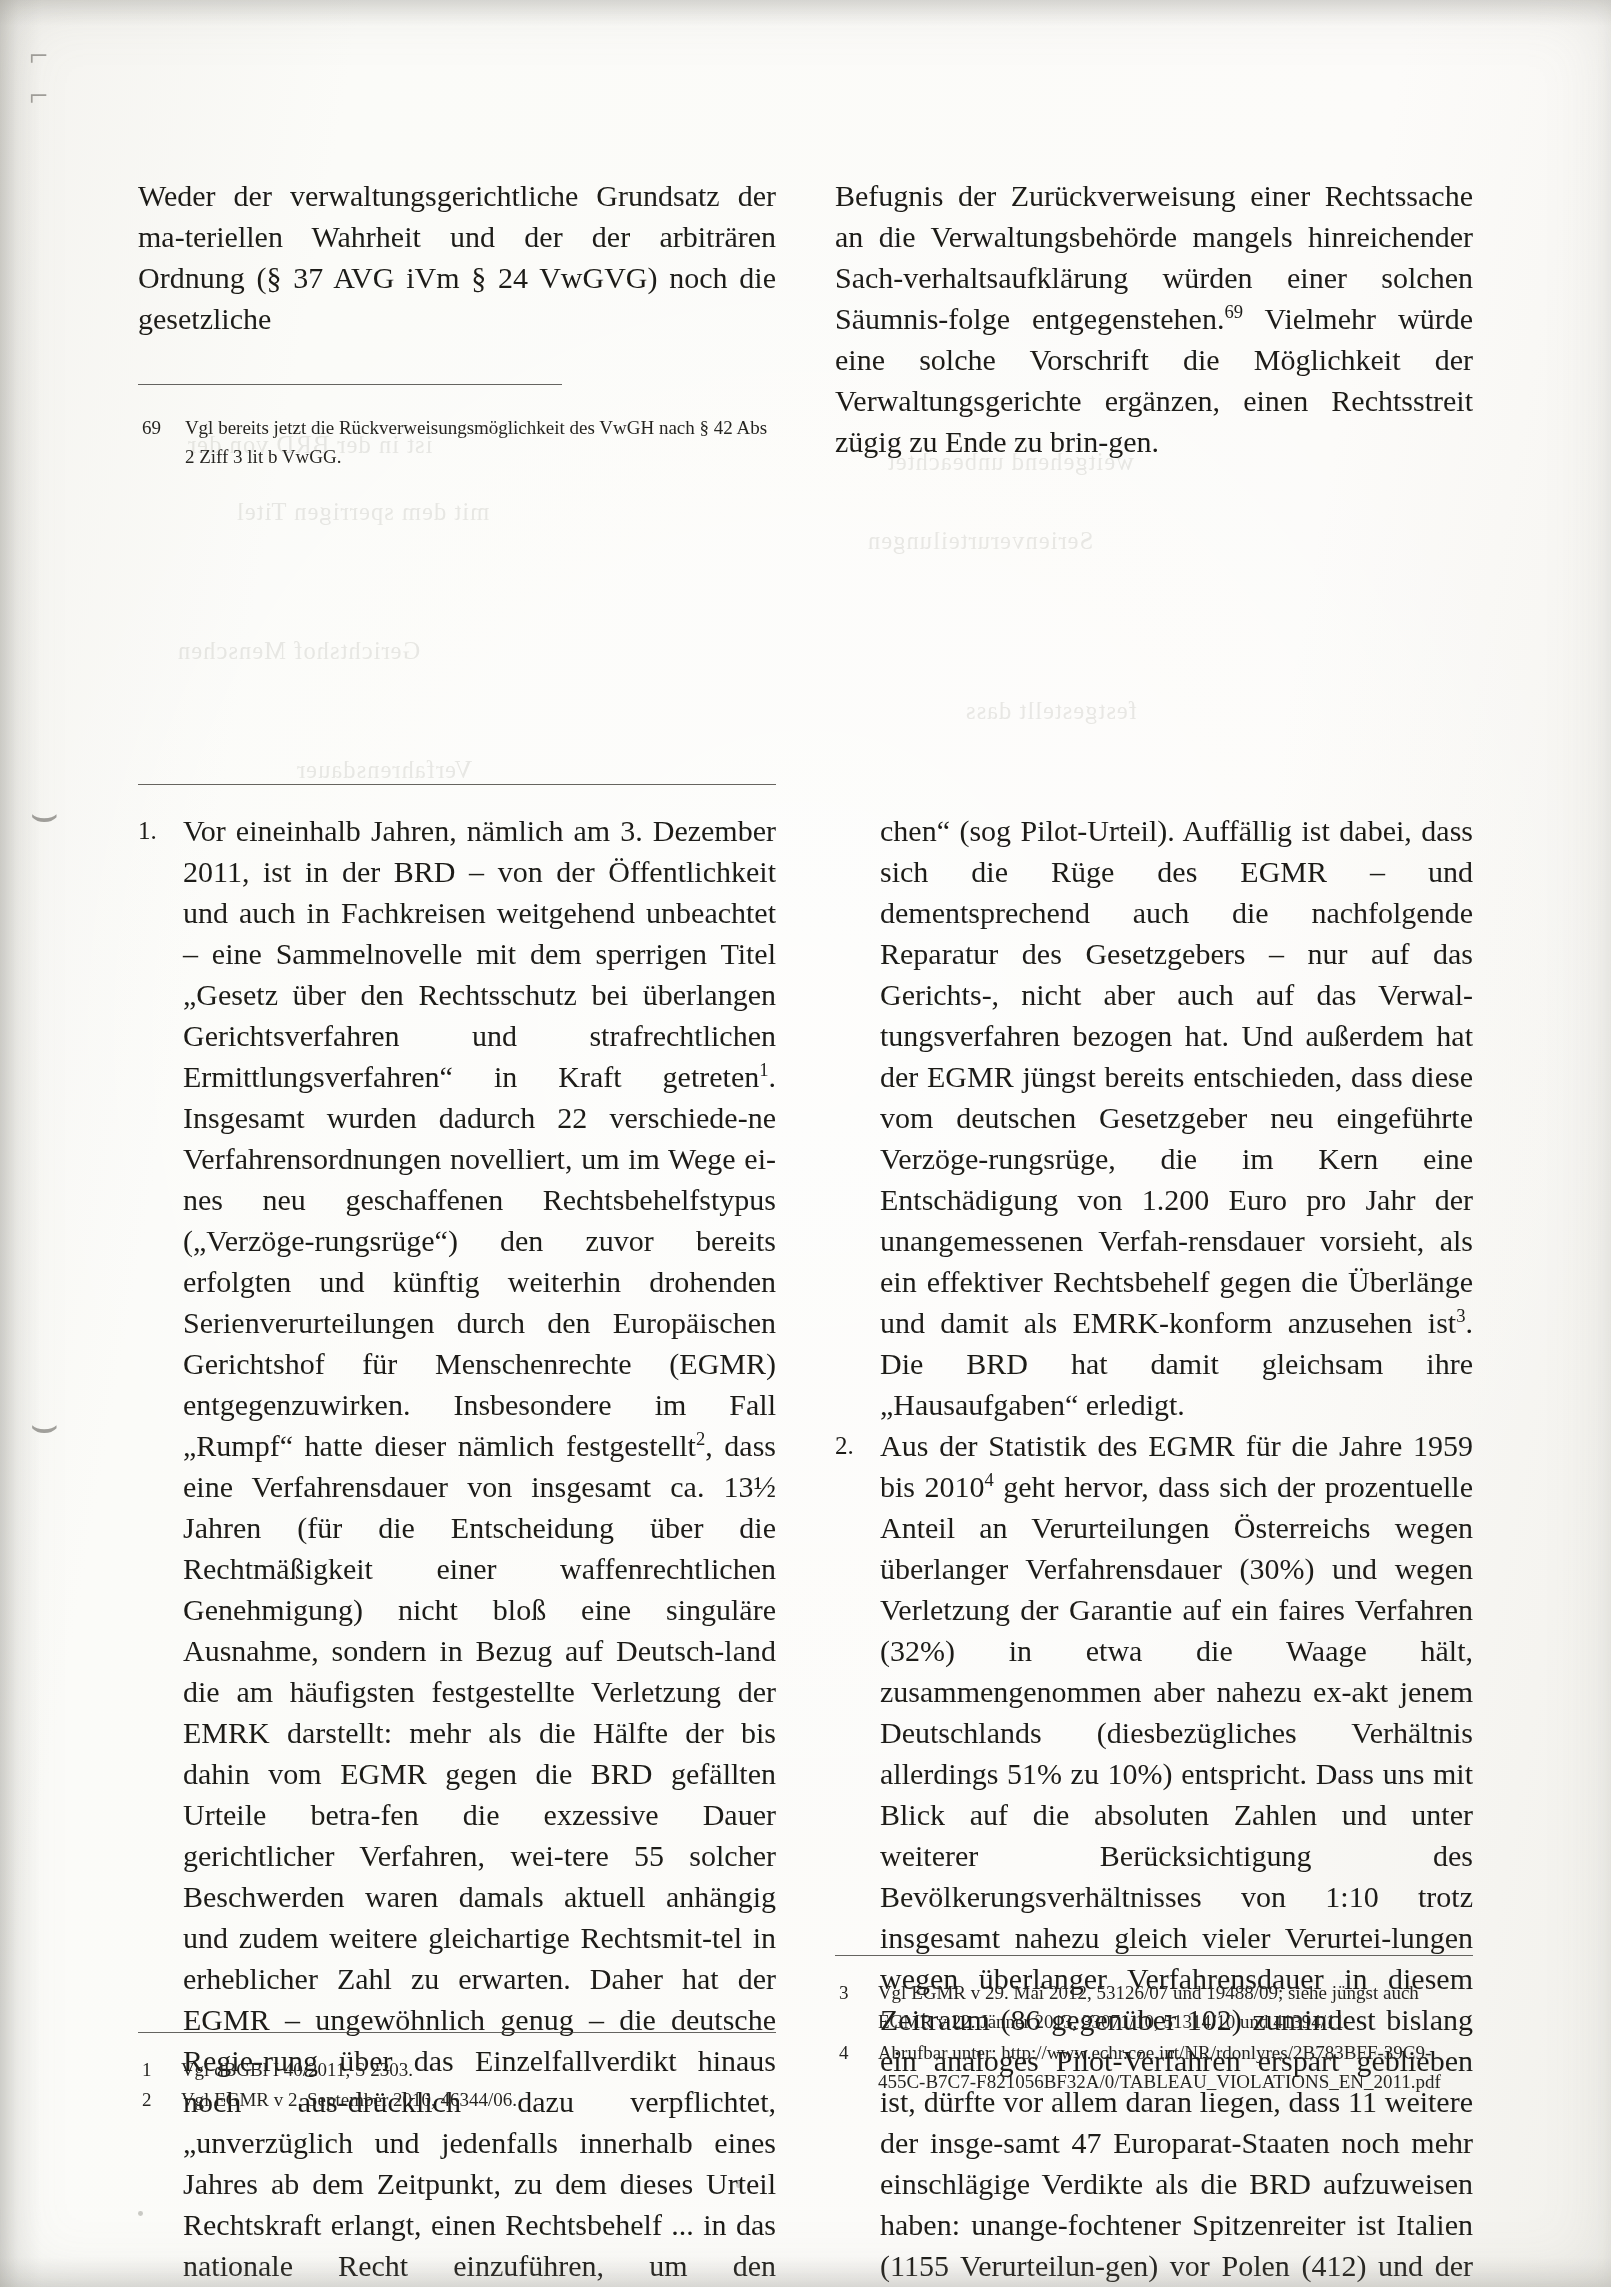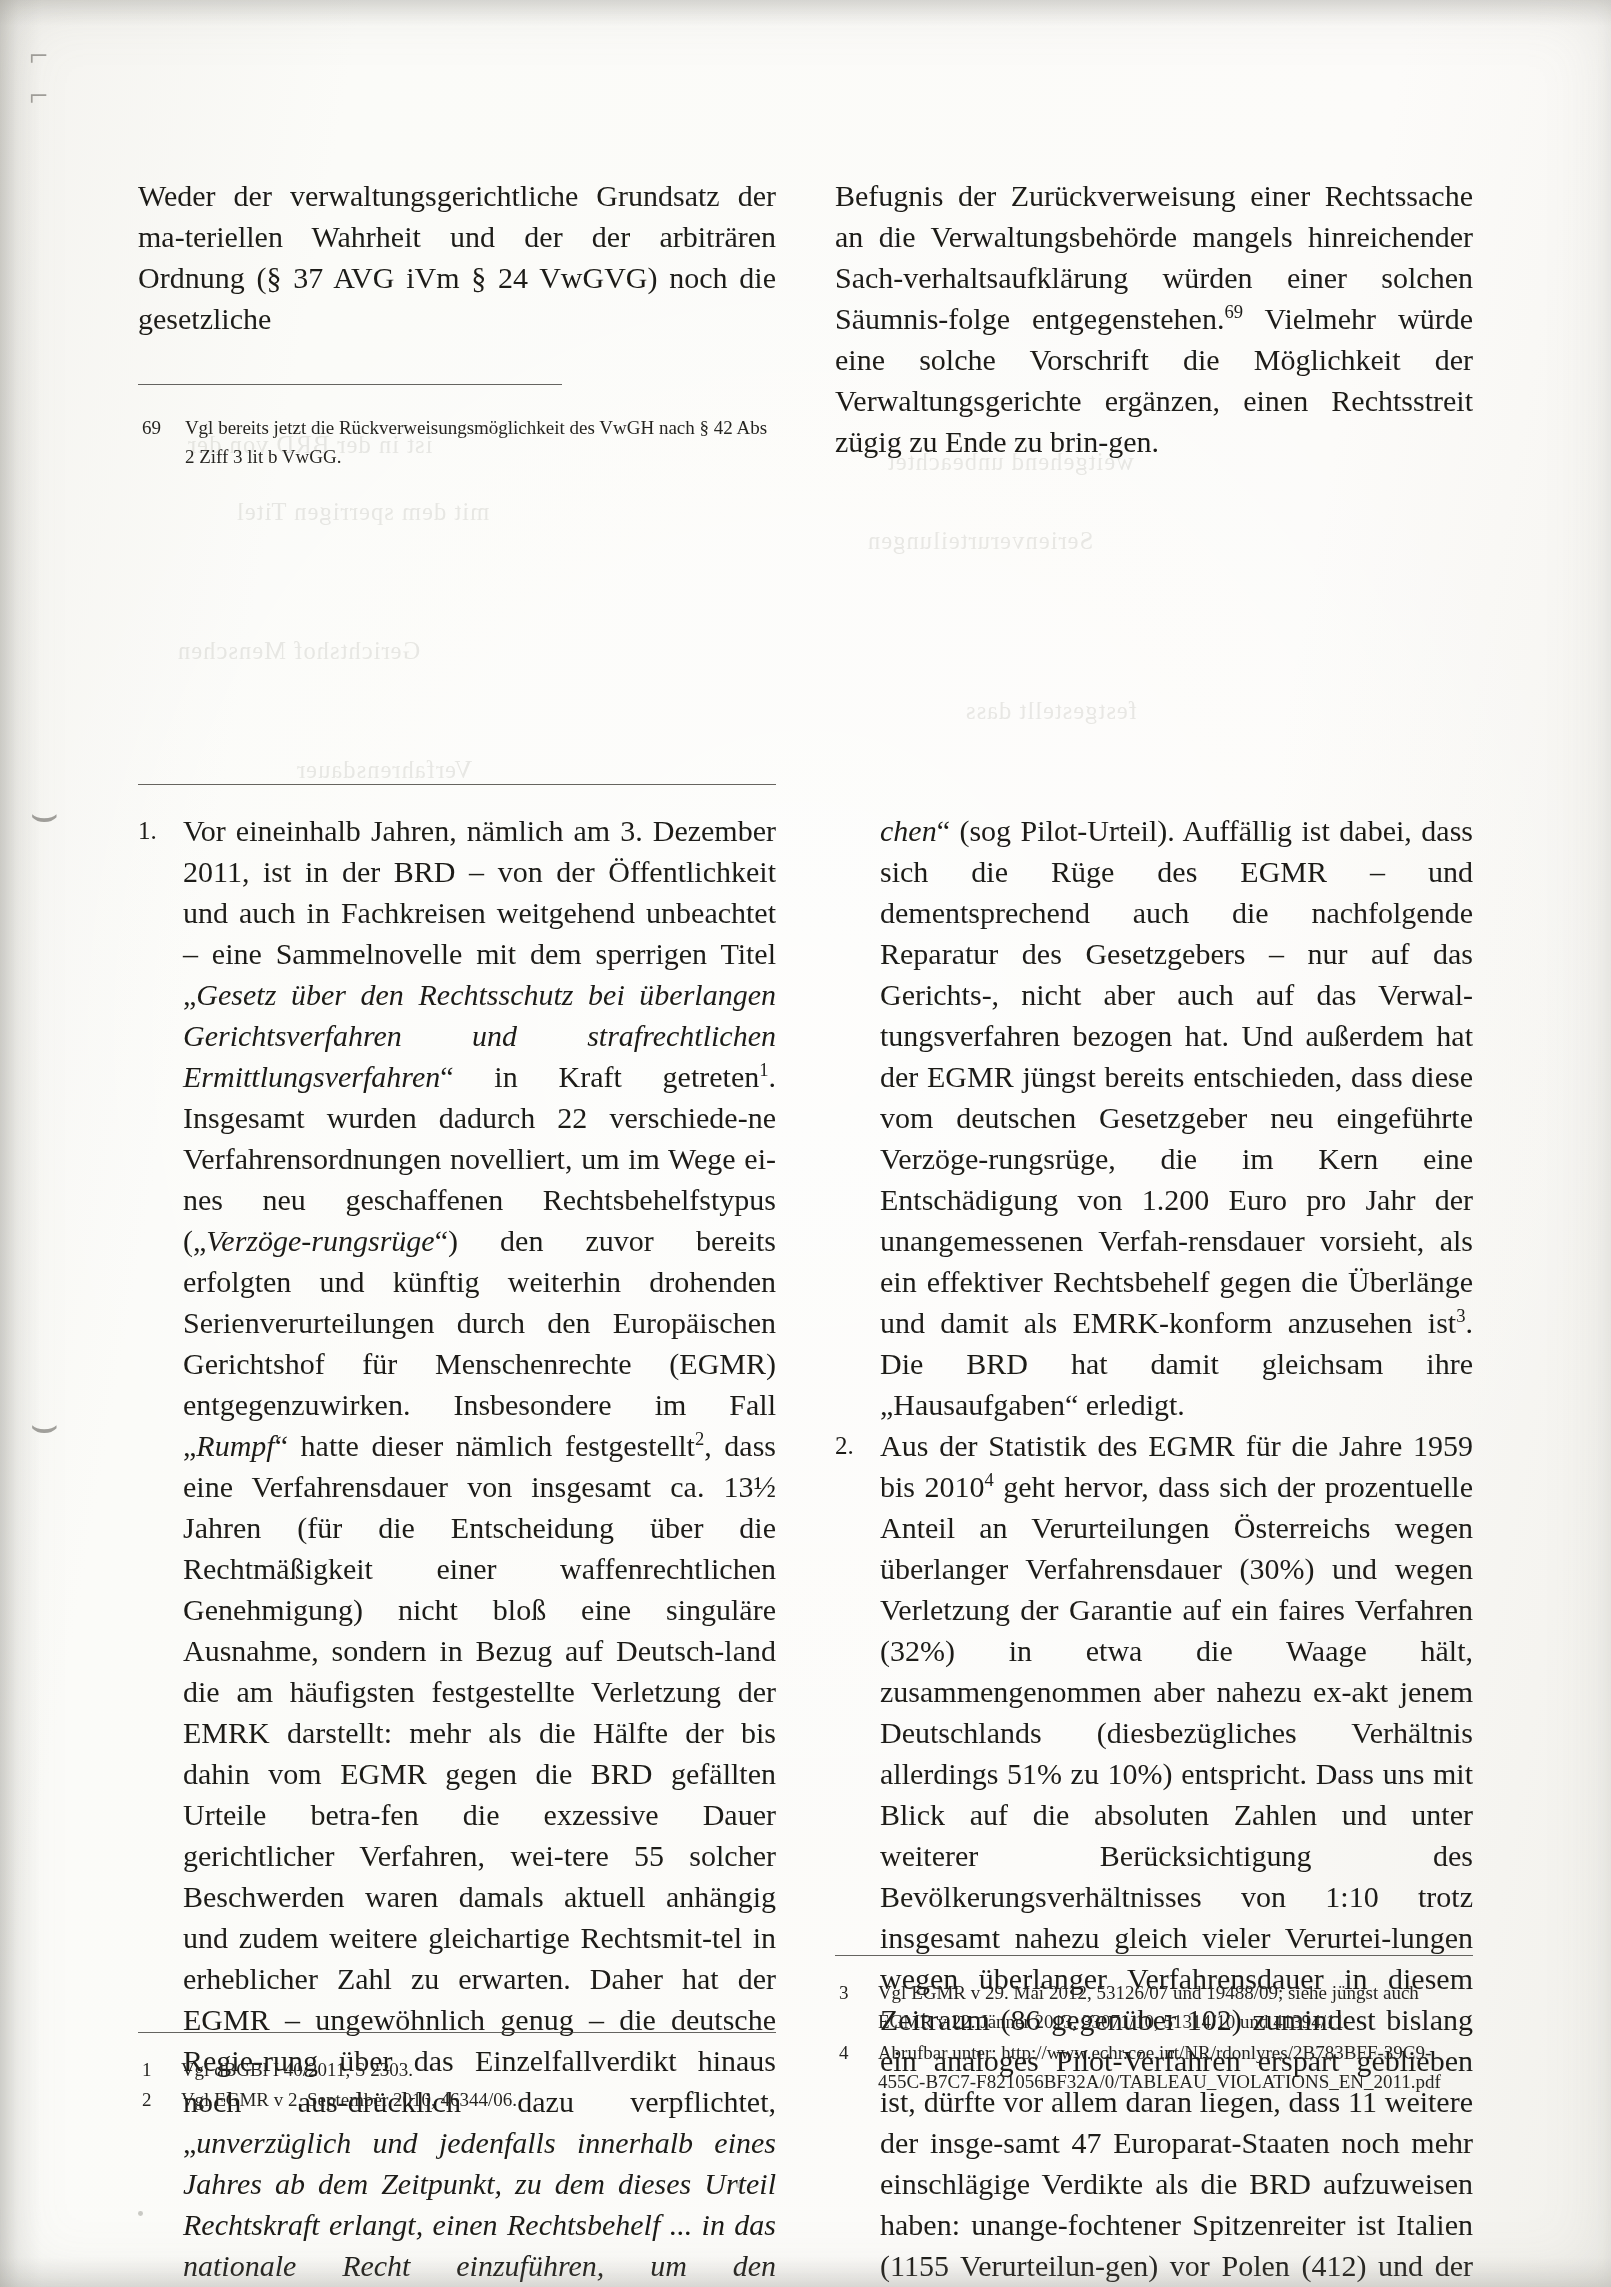--- a/index.html
+++ b/index.html
@@ -147,21 +147,21 @@
   li.body {
     margin: 0;
     font-size: 30px;
     line-height: 41px;
     text-align: justify;
     text-justify: inter-word;
     hyphens: manual;
     color: #1d1c18;
   }
 
-  .em { font-style: italic; }
+  .em { }
 
   sup {
     font-size: 0.62em;
     vertical-align: super;
     line-height: 0;
   }
 
   
   .fn-rule {
     border: 0;

